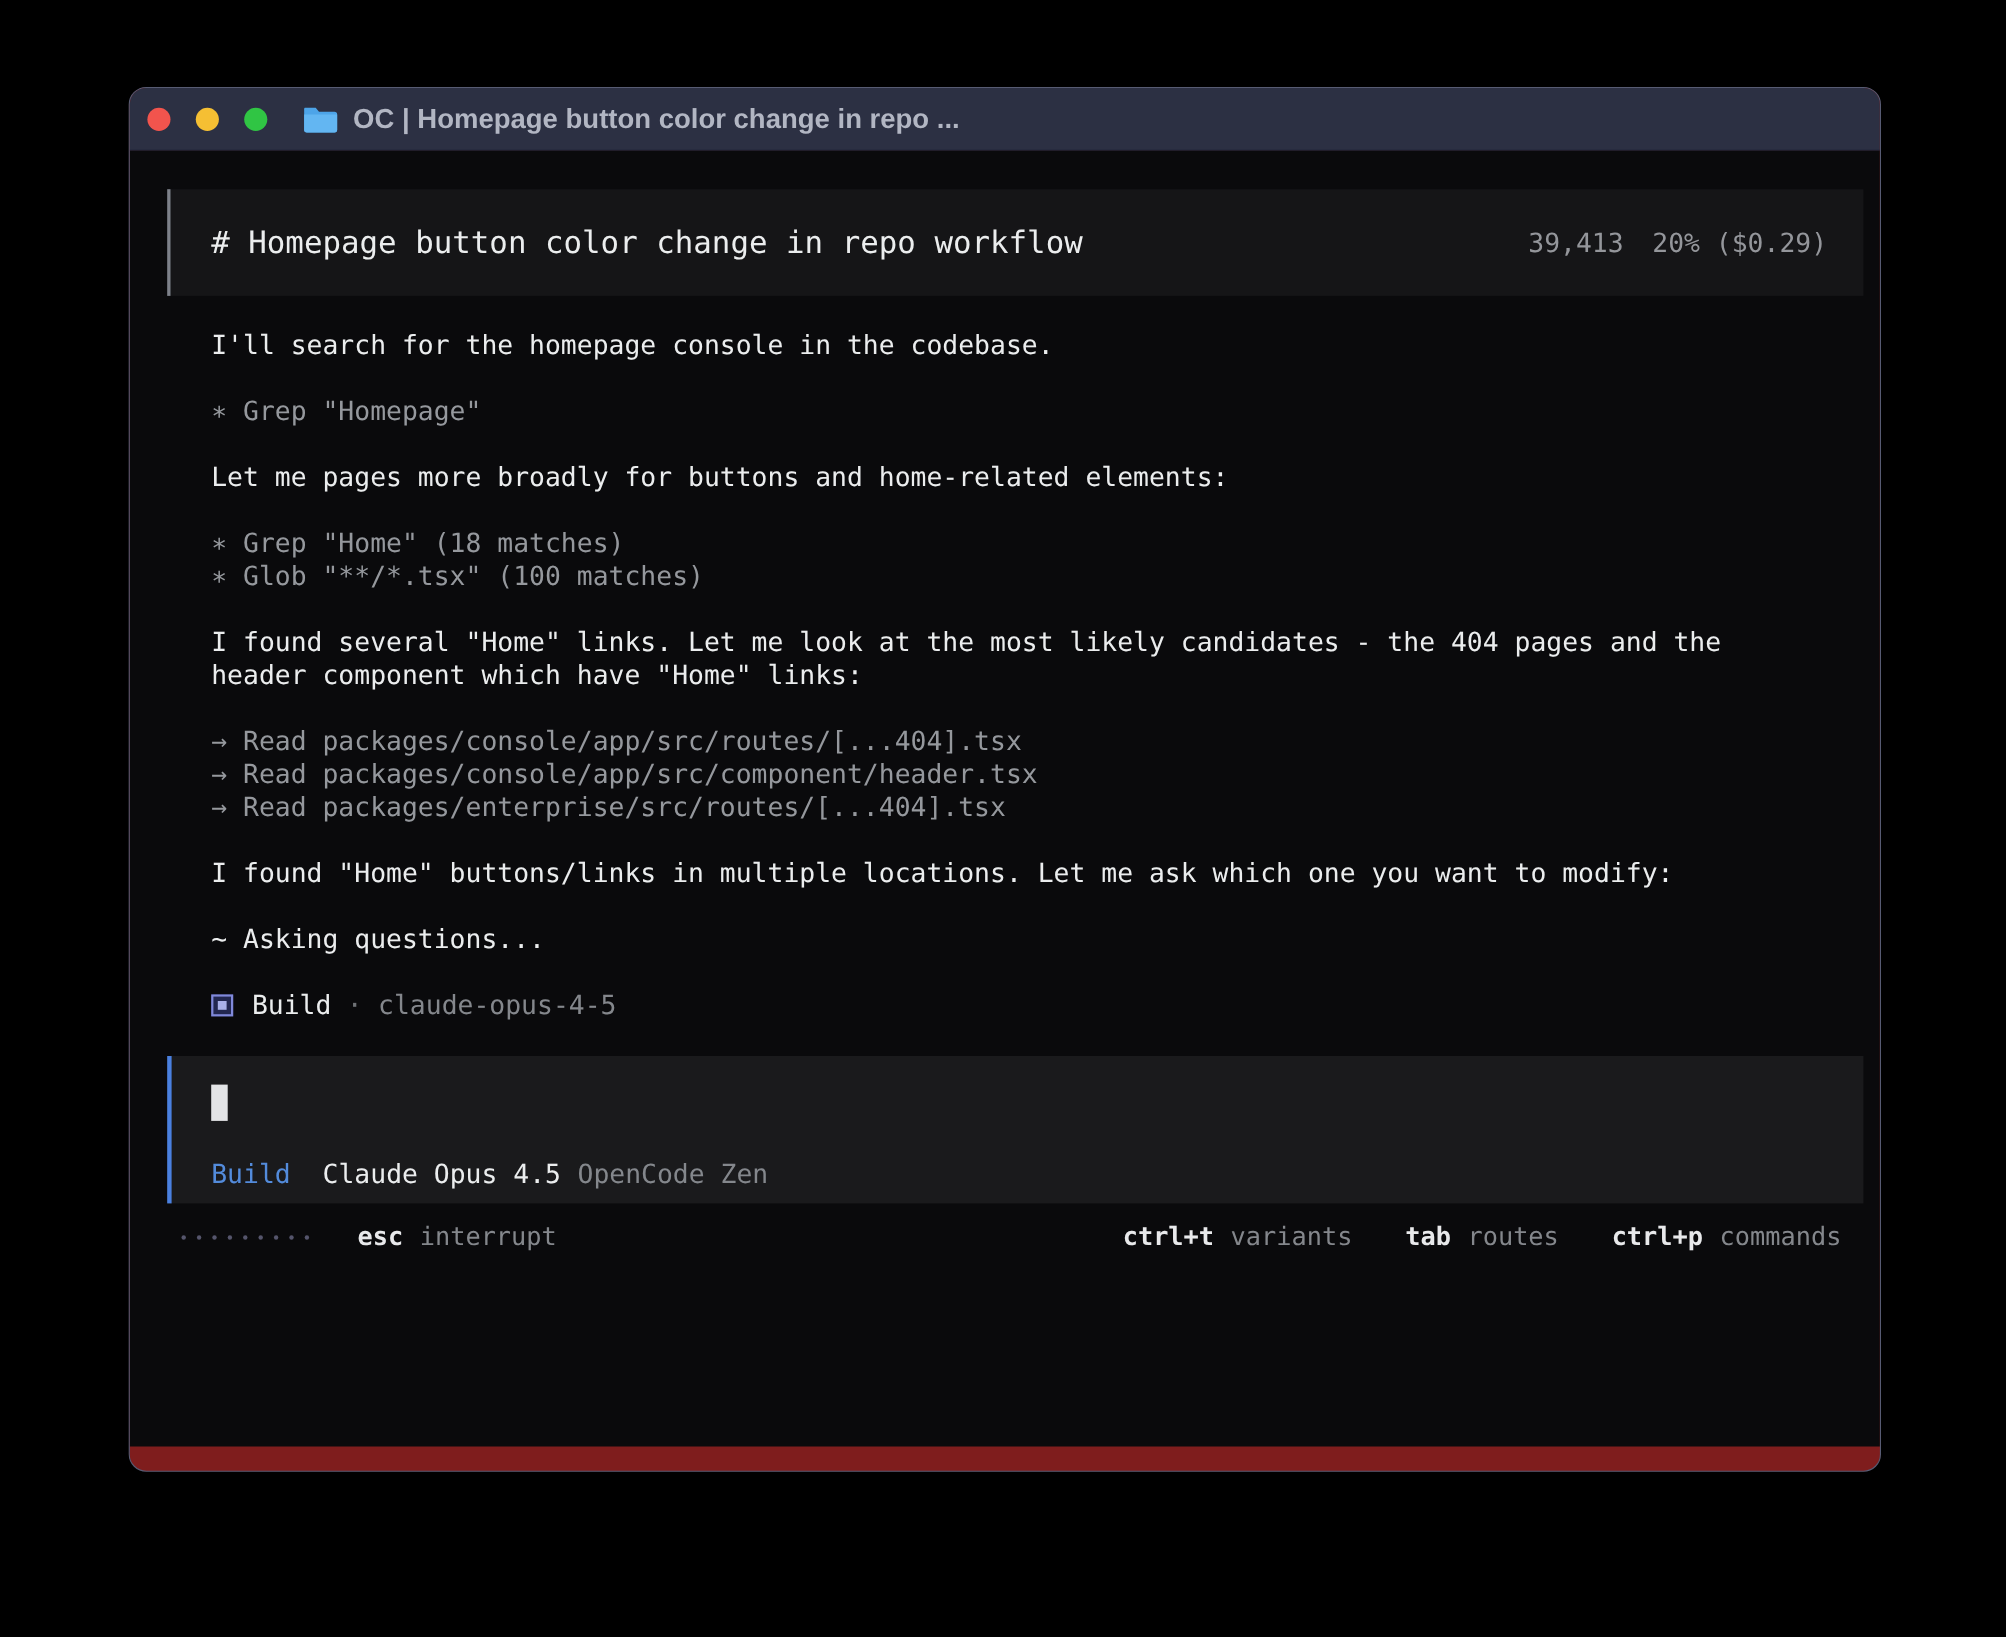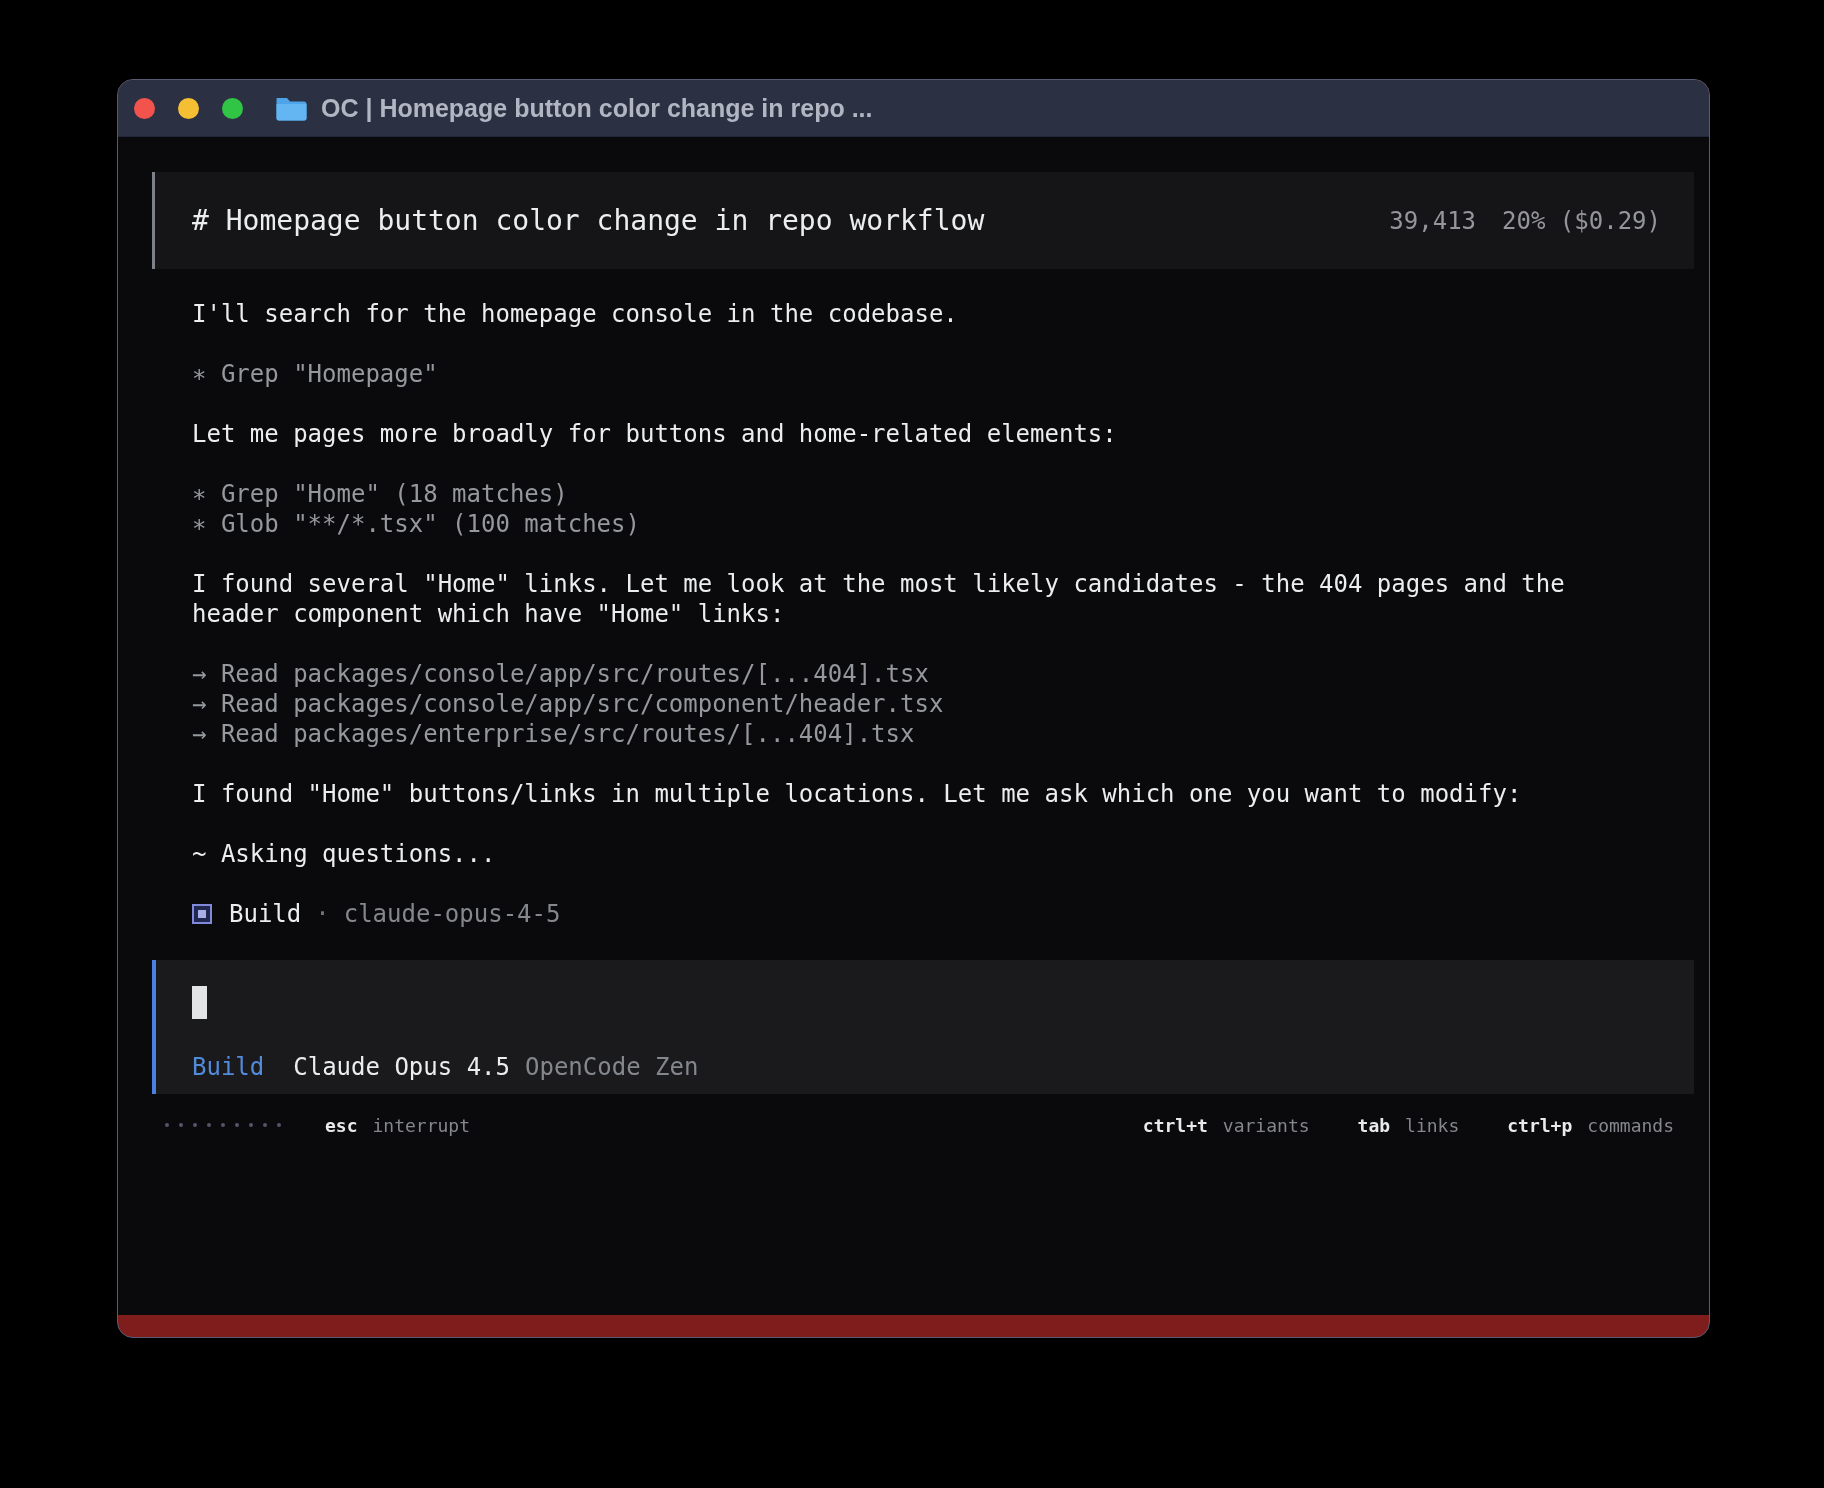--- a/index.html
+++ b/index.html
@@ -66,21 +66,21 @@
     padding:26px 0 12px 36px; display:flex; flex-direction:column; justify-content:space-between;
   }
   .cursor { width:15px; height:33px; background:#e3e4e6; display:block; }
   .input-meta { display:flex; align-items:center; font-size:24px; line-height:30px; white-space:nowrap; }
   .input-meta .mode { color:#538bdb; }
   .input-meta .model { color:#ebedee; margin-left:29px; }
   .input-meta .provider { color:#84878c; margin-left:15px; }
 
   .status-bar {
     margin-top:16px; height:30px; display:flex; align-items:center;
-    font-size:18px; padding:0 20px 0 13px; white-space:nowrap;
+    font-size:23px; padding:0 20px 0 13px; white-space:nowrap;
   }
   .spinner { display:flex; gap:10px; align-items:center; }
   .spinner i { width:4px; height:4px; border-radius:50%; background:#55556c; display:block; }
   .key { color:#e8e9eb; font-weight:bold; }
   .lbl { color:#84878c; margin-left:15px; }
   .status-bar .esc { margin-left:44px; }
   .spacer { flex:1; }
   .hint { display:flex; margin-left:48px; }
 </style>
 </head>
@@ -178,21 +178,21 @@
       </span>
       <span class="key esc">esc</span>
       <span class="lbl">interrupt</span>
       <span class="spacer"></span>
       <span class="hint">
         <span class="key">ctrl+t</span>
         <span class="lbl">variants</span>
       </span>
       <span class="hint">
         <span class="key">tab</span>
-        <span class="lbl">links</span>
+        <span class="lbl">routes</span>
       </span>
       <span class="hint">
         <span class="key">ctrl+p</span>
         <span class="lbl">commands</span>
       </span>
     </div>
 
   </div>
 </div>
 

